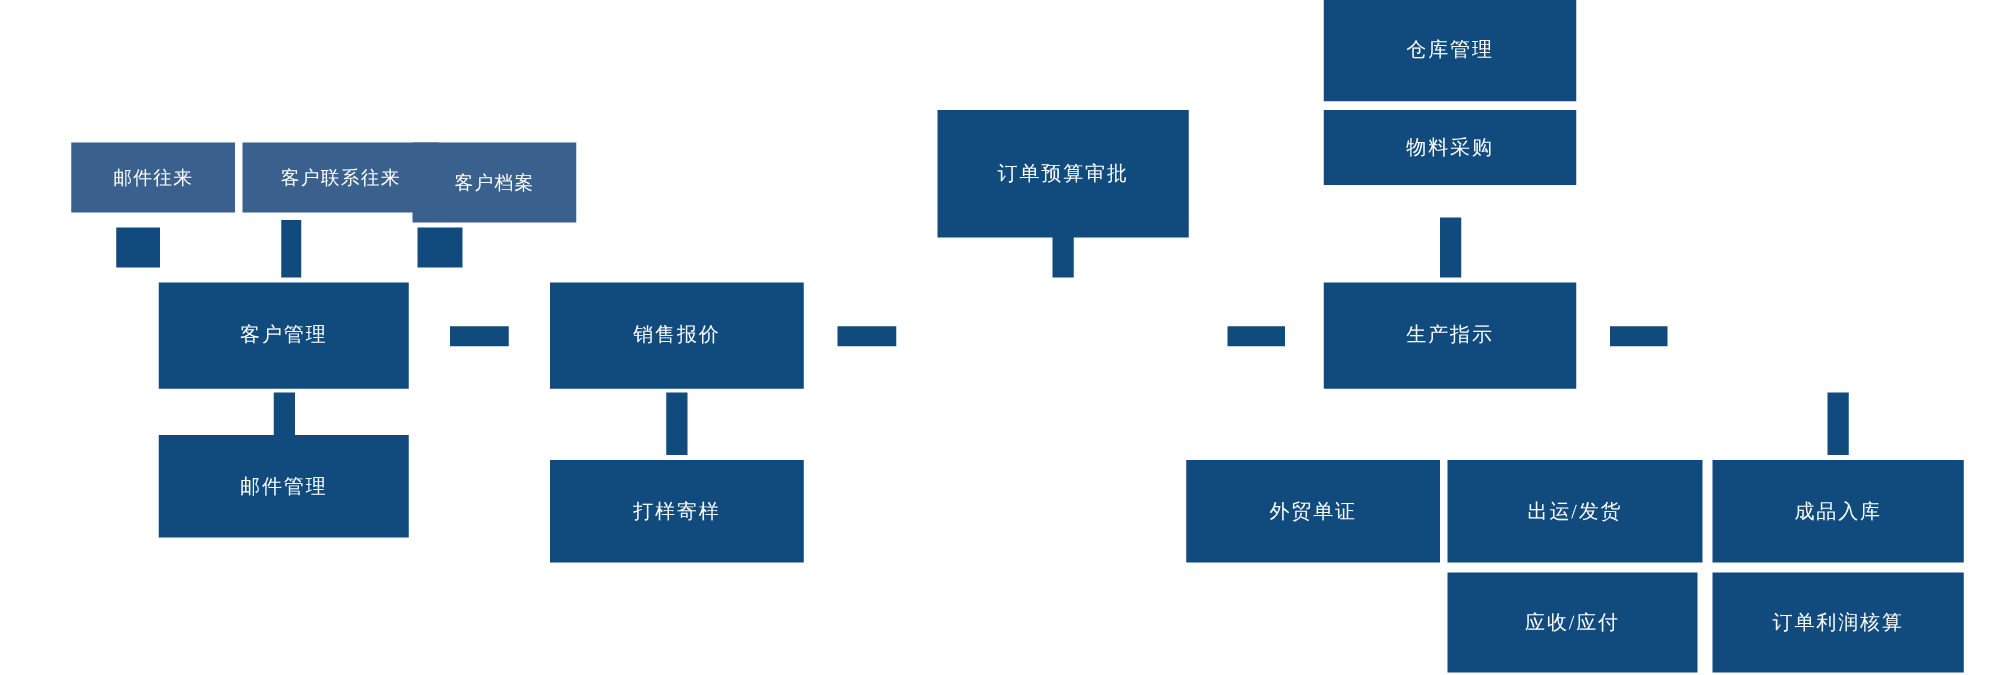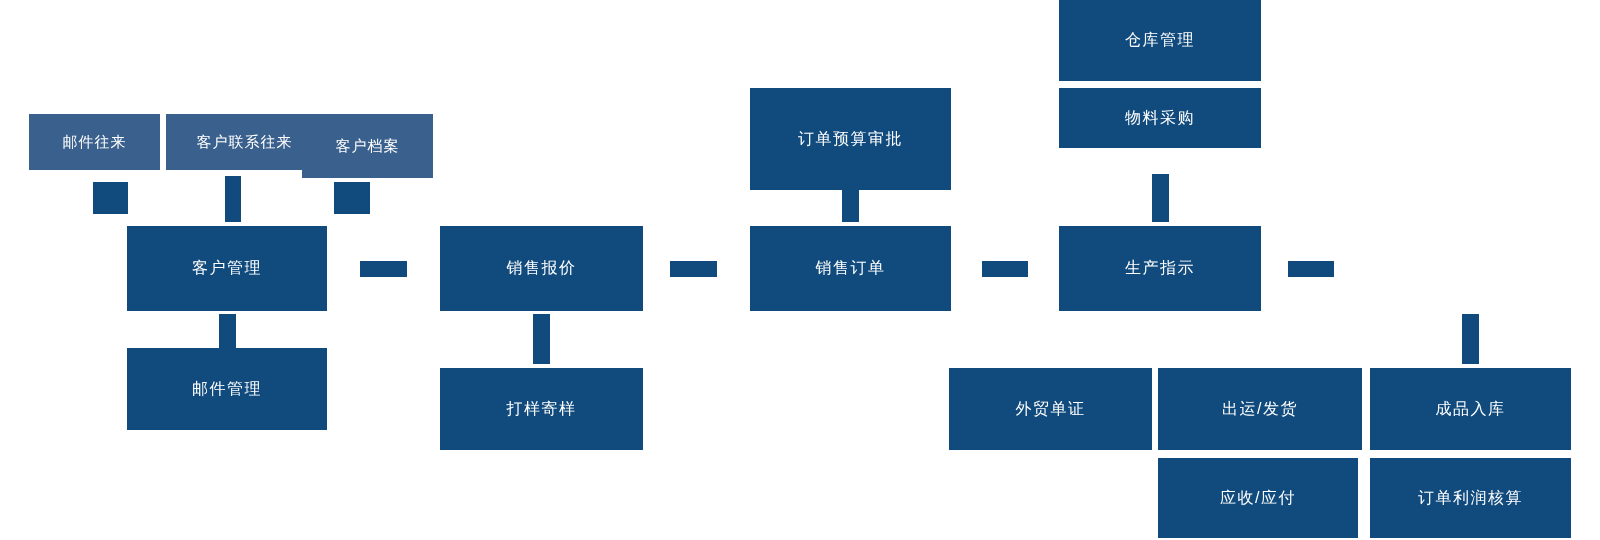--- a/index.html
+++ b/index.html
@@ -18,23 +18,24 @@
   }
   .node{
     position:absolute;
     display:flex;align-items:center;justify-content:center;
     color:var(--node-text);
     font-size:16px;
     letter-spacing:1.5px;
     text-align:center;
     box-sizing:border-box;
     user-select:none;
+    font-family:Liberation Serif, serif;
   }
   .node.dark{background:var(--node-dark);}
-  .node.light{background:var(--node-light);font-size:15px;letter-spacing:1px;}
+  .node.light{background:var(--node-light);font-size:15px;letter-spacing:1px;margin-left:28px;}
   .connector{
     position:absolute;
     background:var(--node-dark);
   }
 </style>
 </head>
 <body>
 
 <div class="canvas">
 
@@ -42,21 +43,20 @@
   <div class="node light" style="left:166px;top:114px;width:157px;height:56px">客户联系往来</div>
   <div class="node light" style="left:302px;top:114px;width:131px;height:64px">客户档案</div>
 
   <div class="node dark" style="left:1059px;top:0;width:202px;height:81px">仓库管理</div>
   <div class="node dark" style="left:1059px;top:88px;width:202px;height:60px">物料采购</div>
 
   <div class="node dark" style="left:750px;top:88px;width:201px;height:102px">订单预算审批</div>
 
   <div class="node dark" style="left:127px;top:226px;width:200px;height:85px">客户管理</div>
   <div class="node dark" style="left:440px;top:226px;width:203px;height:85px">销售报价</div>
-  <div class="node dark" style="left:750px;top:226px;width:201px;height:85px">销售订单</div>
   <div class="node dark" style="left:1059px;top:226px;width:202px;height:85px">生产指示</div>
 
   <div class="node dark" style="left:127px;top:348px;width:200px;height:82px">邮件管理</div>
   <div class="node dark" style="left:440px;top:368px;width:203px;height:82px">打样寄样</div>
   <div class="node dark" style="left:1158px;top:368px;width:204px;height:82px">出运/发货</div>
   <div class="node dark" style="left:949px;top:368px;width:203px;height:82px">外贸单证</div>
   <div class="node dark" style="left:1370px;top:368px;width:201px;height:82px">成品入库</div>
 
   <div class="node dark" style="left:1158px;top:458px;width:200px;height:80px">应收/应付</div>
   <div class="node dark" style="left:1370px;top:458px;width:201px;height:80px">订单利润核算</div>

